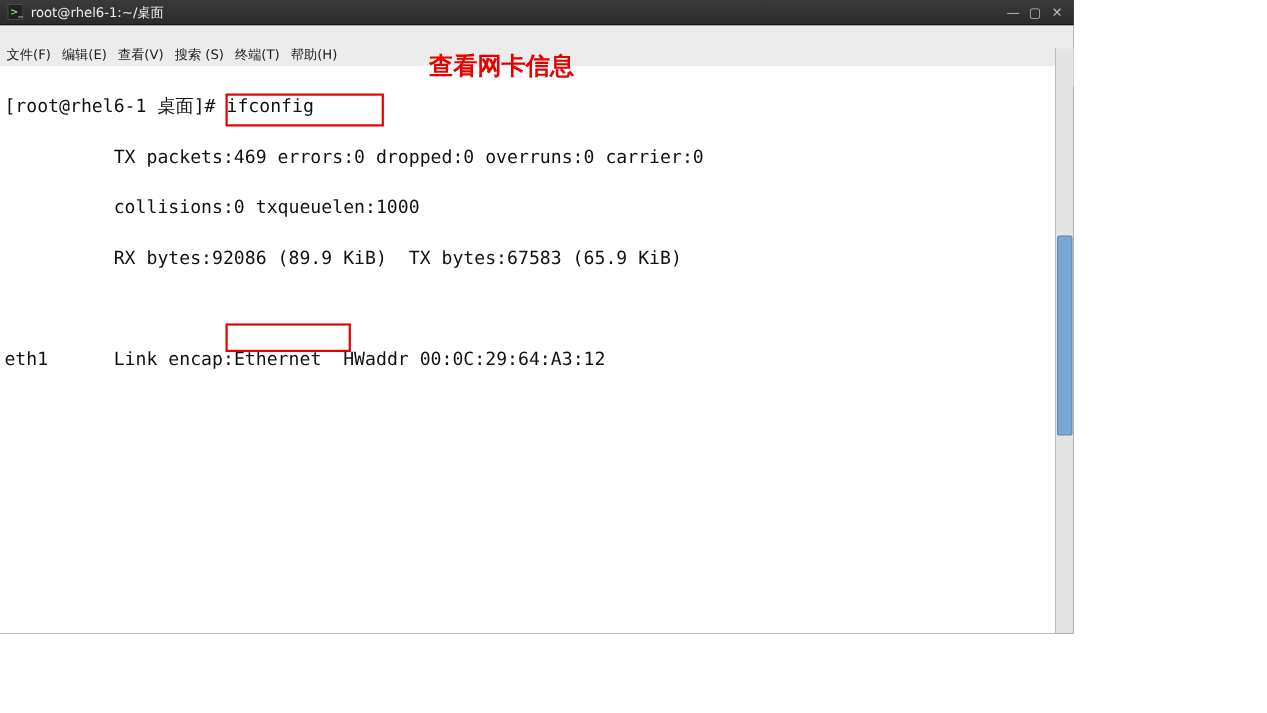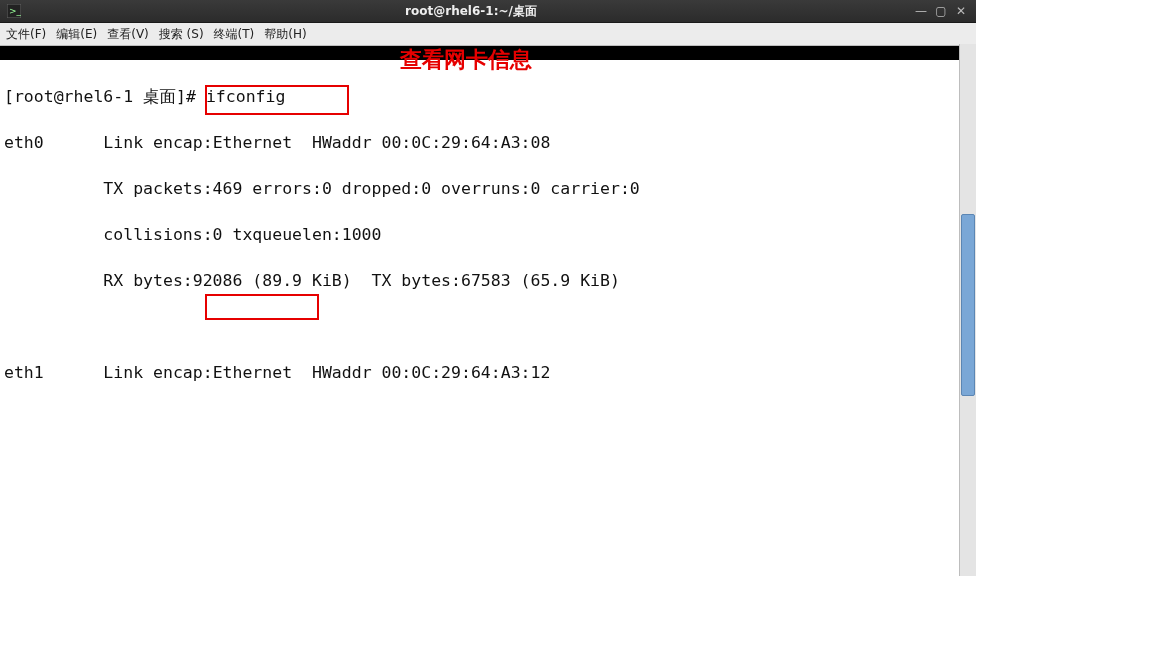--- a/index.html
+++ b/index.html
@@ -3,26 +3,26 @@
 <meta charset="utf-8">
 <style>
   html,body{margin:0;padding:0;background:#fff;}
   .win{width:976px;height:576px;margin:0;background:#000;position:relative;
        font-family:"DejaVu Sans","WenQuanYi Micro Hei",sans-serif;}
   .titlebar{height:22px;background:linear-gradient(#3a3a3a,#2b2b2b);
             display:flex;align-items:center;color:#ddd;font-size:12px;
             border-bottom:1px solid #1a1a1a;}
   .tb-icon{width:16px;height:16px;margin:0 6px;display:flex;align-items:center;
            justify-content:center;color:#888;}
-  .tb-title{flex:1;text-align:center;font-weight:bold;color:#eee;}
+  .tb-title{flex:1;font-weight:normal;color:#eee;}
   .tb-btns{display:flex;gap:6px;margin-right:8px;}
   .tb-btn{width:14px;height:14px;color:#bbb;font-size:12px;display:flex;
           align-items:center;justify-content:center;cursor:pointer;}
   .menubar{height:22px;background:#ececec;display:flex;align-items:center;
-           font-size:12px;color:#222;padding:0 6px;border-bottom:1px solid #bdbdbd;}
+           font-size:12px;color:#222;padding:16px 6px;border-bottom:1px solid #bdbdbd;}
   .menu-item{margin-right:10px;cursor:pointer;}
   .term{position:absolute;left:0;right:16px;top:44px;bottom:0;background:#fff;
         font-family:"DejaVu Sans Mono","Courier New",monospace;
         font-size:16.5px;line-height:23px;color:#111;white-space:pre;
         overflow:hidden;padding:2px 4px 2px 4px;margin-top:16px;}
   .term .row{height:23px;position:relative;}
   .scroll{position:absolute;right:0;top:44px;bottom:0;width:16px;
           background:#e4e4e4;border-left:1px solid #bdbdbd;}
   .scroll-thumb{position:absolute;right:1px;left:1px;background:#7aa7d6;
                 border:1px solid #5b86b4;border-radius:2px;}
@@ -55,21 +55,20 @@
     <span class="menu-item">文件(F)</span>
     <span class="menu-item">编辑(E)</span>
     <span class="menu-item">查看(V)</span>
     <span class="menu-item">搜索 (S)</span>
     <span class="menu-item">终端(T)</span>
     <span class="menu-item">帮助(H)</span>
   </div>
 
   <div class="term">
 <div class="row"><span>[root@rhel6-1 桌面]# </span><span>ifconfig</span></div>
-<div class="row"><span>eth0</span>      <span>Link encap:Ethernet  HWaddr 00:0C:29:64:A3:08</span></div>
 <div class="row">          TX packets:469 errors:0 dropped:0 overruns:0 carrier:0</div>
 <div class="row">          collisions:0 txqueuelen:1000</div>
 <div class="row">          RX bytes:92086 (89.9 KiB)  TX bytes:67583 (65.9 KiB)</div>
 <div class="row"></div>
 <div class="row"><span>eth1</span>      <span>Link encap:Ethernet  HWaddr 00:0C:29:64:A3:12</span></div>
 <div class="row"></div>
 
 
 
 
@@ -79,18 +78,18 @@
 
 
 
 
   </div>
 
   <div class="scroll">
     <div class="scroll-thumb" style="top:170px;height:180px"></div>
   </div>
 
-  <span class="anno" style="left:400px;top:45px">查看网卡信息</span>
+  <span class="anno" style="left:390px;top:45px">查看网卡信息</span>
   <span class="redbox" style="left:205px;top:85px;width:140px;height:26px"></span>
   <span class="redbox" style="left:205px;top:294px;width:110px;height:22px"></span>
 </div>
 
 <div class="below"></div>
 
 </body></html>

